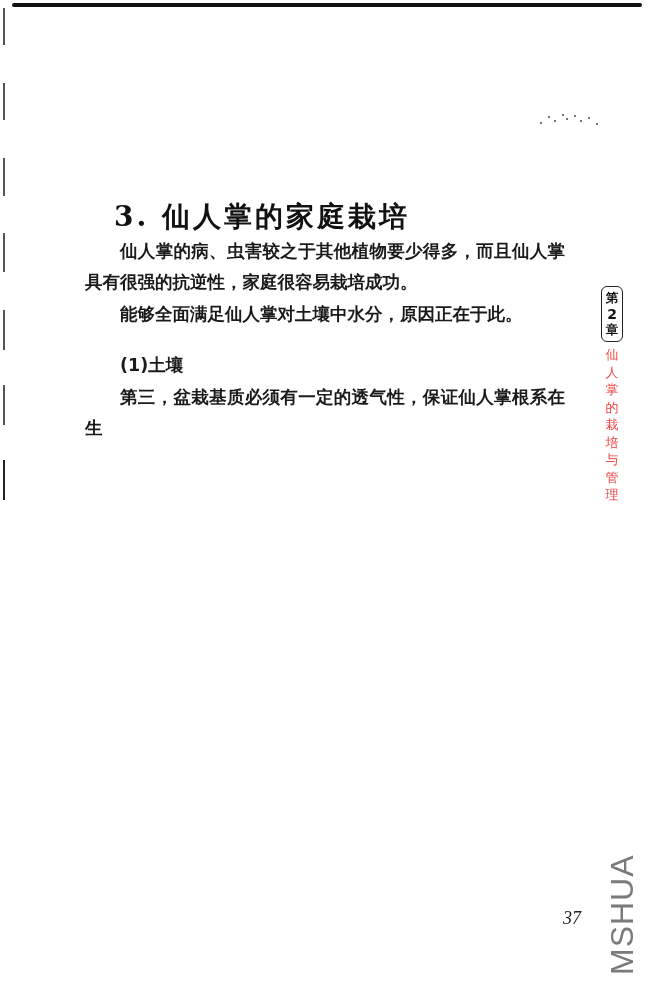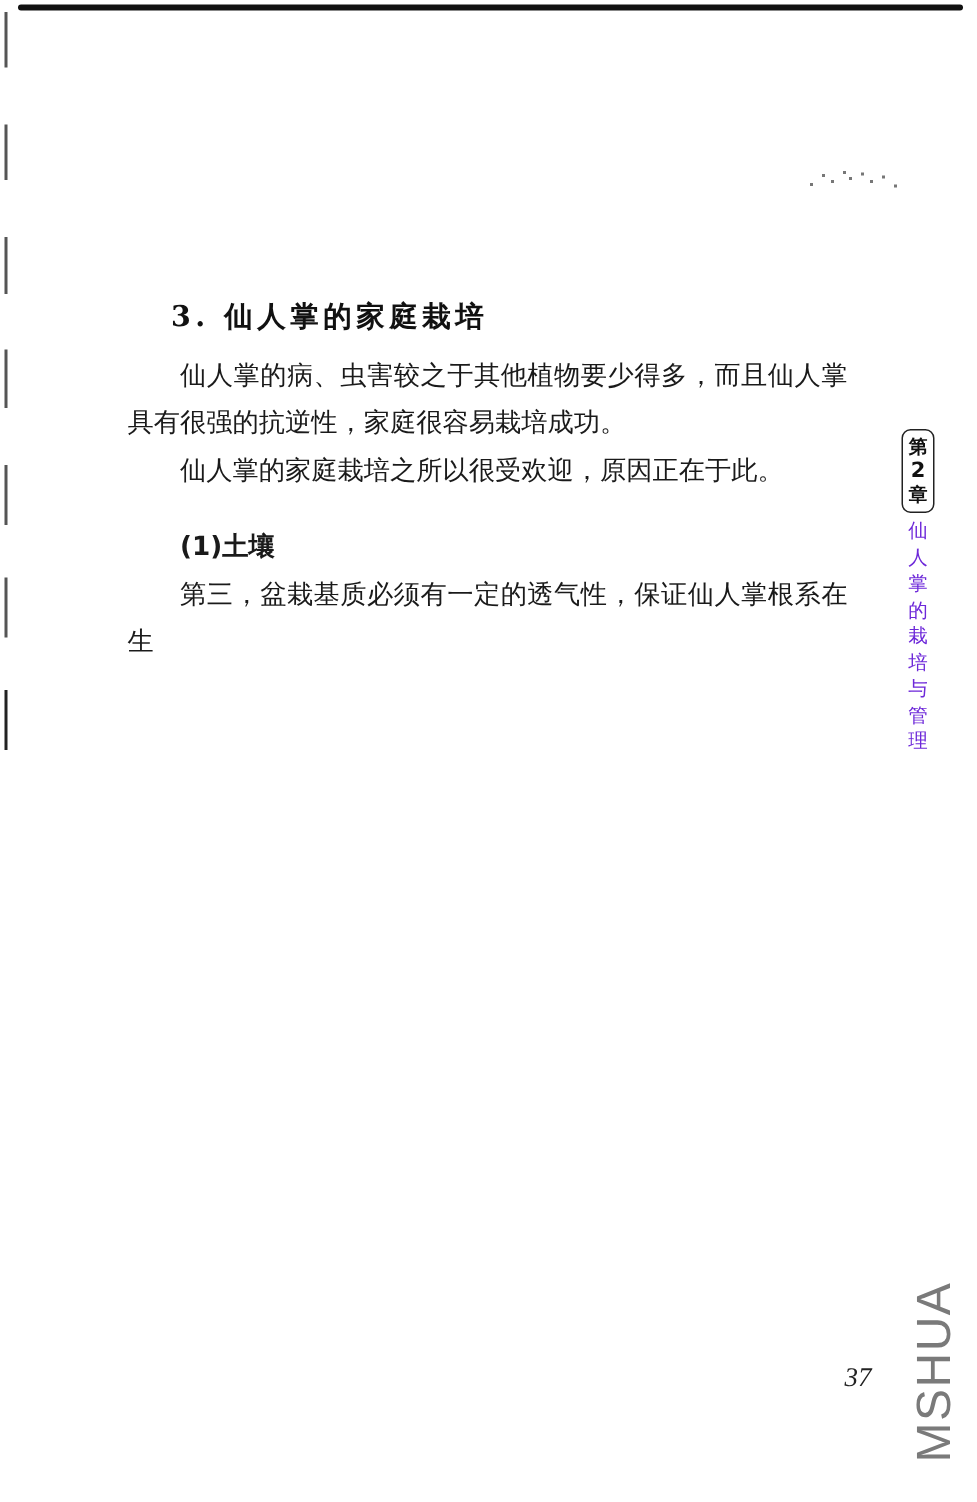--- a/index.html
+++ b/index.html
@@ -40,41 +40,42 @@
     .speck {
       position: absolute;
       width: 1.5px;
       height: 1.5px;
       background: #777;
     }
     .heading {
       position: absolute;
       left: 114px;
       top: 198px;
-      font-size: 19px;
+      font-size: 28px;
       font-weight: bold;
       letter-spacing: 3px;
       color: #111;
       font-family: "DejaVu Serif", serif;
     }
     .body-text {
       position: absolute;
       left: 85px;
       top: 236px;
       width: 480px;
       font-size: 17.5px;
       line-height: 31.4px;
       text-align: justify;
       text-justify: inter-character;
       font-family: "DejaVu Sans", sans-serif;
       color: #1a1a1a;
     }
     .body-text p {
       margin: 0;
       text-indent: 2em;
+      font-weight: bold;
     }
     .body-text p.sub {
       font-weight: bold;
       margin-top: 20px;
     }
     .chapter-tab {
       position: absolute;
       left: 601px;
       top: 286px;
       width: 20px;
@@ -90,21 +91,21 @@
     }
     .chapter-tab span { display: block; }
     .chapter-title {
       position: absolute;
       left: 604px;
       top: 346px;
       width: 16px;
       font-family: "DejaVu Sans", sans-serif;
       font-size: 13px;
       line-height: 17.5px;
-      color: #6d28d9;
+      color: #ef4444;
       word-break: break-all;
       text-align: center;
     }
     .page-number {
       position: absolute;
       left: 563px;
       top: 908px;
       font-family: "Liberation Serif", serif;
       font-style: italic;
       font-size: 18px;
@@ -145,21 +146,21 @@
   <div class="speck" style="left:34px;top:1px;"></div>
   <div class="speck" style="left:40px;top:6px;"></div>
   <div class="speck" style="left:48px;top:3px;"></div>
   <div class="speck" style="left:56px;top:9px;"></div>
 </div>
 
 <div class="heading">3. 仙人掌的家庭栽培</div>
 
 <div class="body-text">
   <p>仙人掌的病、虫害较之于其他植物要少得多，而且仙人掌具有很强的抗逆性，家庭很容易栽培成功。</p>
-  <p>仙人掌的家庭栽培之所以很受欢迎，原因正在于此。</p>
+  <p>能够全面满足仙人掌对土壤中水分，原因正在于此。</p>
   <p class="sub">(1)土壤</p>
   <p>第三，盆栽基质必须有一定的透气性，保证仙人掌根系在生</p>
 </div>
 
 <div class="chapter-tab">
   <span>第</span>
   <span style="font-size:14px;">2</span>
   <span>章</span>
 </div>
 

